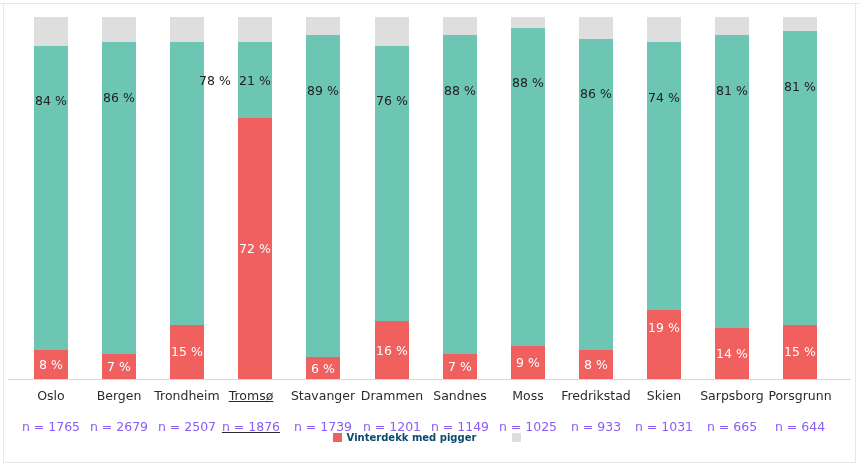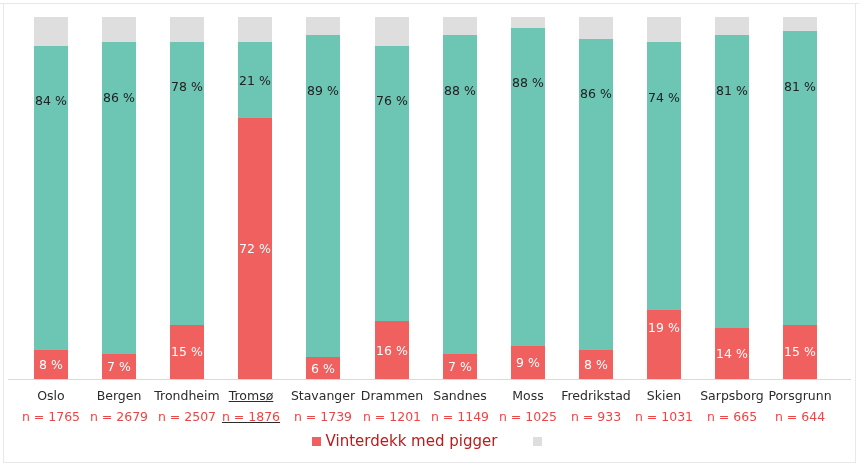--- a/index.html
+++ b/index.html
@@ -71,41 +71,42 @@
     top: 388px;
     width: 96px;
     text-align: center;
     font-size: 12.5px;
     color: #2b2b2b;
     line-height: 15px;
   }
   .cat-label .n {
     display: block;
     font-size: 12.5px;
-    color: #ef4444;
-    margin-top: 6px;
+    color: #8b5cf6;
+    margin-top: 16px;
   }
 
   .legend {
     position: absolute;
     left: 0;
     top: 432px;
     width: 859px;
     display: flex;
     justify-content: center;
     align-items: center;
     gap: 0px;
   }
   .legend-item {
     display: flex;
     align-items: center;
     margin-right: 36px;
-    font-size: 15px;
-    color: #b91c1c;
+    font-size: 10px;
+    color: #0c4a6e;
     white-space: nowrap;
+    font-weight: bold;
   }
   .legend-item:last-child { margin-right: 0; }
   .legend-swatch {
     width: 9px;
     height: 9px;
     margin-right: 5px;
     flex: 0 0 auto;
   }
 </style>
 </head>
@@ -158,21 +159,21 @@
       <div class="seg" style="background: rgb(240, 96, 94); bottom: 0px; height: 25.34px;"></div>
       <div class="seg-label on-red" style="bottom: 5.67px;">7 %</div>
       <div class="seg" style="background: rgb(109, 197, 180); bottom: 25.34px; height: 311.32px;"></div>
       <div class="seg-label on-teal" style="bottom: 274.66px;">86 %</div>
       <div class="seg" style="background: rgb(222, 222, 222); bottom: 336.66px; height: 25.34px;"></div>
     </div>
     <div class="bar-group" style="left: 170px; height: 362px;">
       <div class="seg" style="background: rgb(240, 96, 94); bottom: 0px; height: 54.3px;"></div>
       <div class="seg-label on-red" style="bottom: 20.15px;">15 %</div>
       <div class="seg" style="background: rgb(109, 197, 180); bottom: 54.3px; height: 282.36px;"></div>
-      <div class="seg-label on-teal" style="bottom: 286px;">78 %</div>
+      <div class="seg-label on-teal" style="bottom: 292px; padding-left: 28px;">78 %</div>
       <div class="seg" style="background: rgb(222, 222, 222); bottom: 336.66px; height: 25.34px;"></div>
     </div>
     <div class="bar-group" style="left: 238px; height: 362px;">
       <div class="seg" style="background: rgb(240, 96, 94); bottom: 0px; height: 260.64px;"></div>
       <div class="seg-label on-red" style="bottom: 123.32px;">72 %</div>
       <div class="seg" style="background: rgb(109, 197, 180); bottom: 260.64px; height: 76.02px;"></div>
       <div class="seg-label on-teal" style="bottom: 291.65px;">21 %</div>
       <div class="seg" style="background: rgb(222, 222, 222); bottom: 336.66px; height: 25.34px;"></div>
     </div>
     <div class="bar-group" style="left: 306px; height: 362px;">

